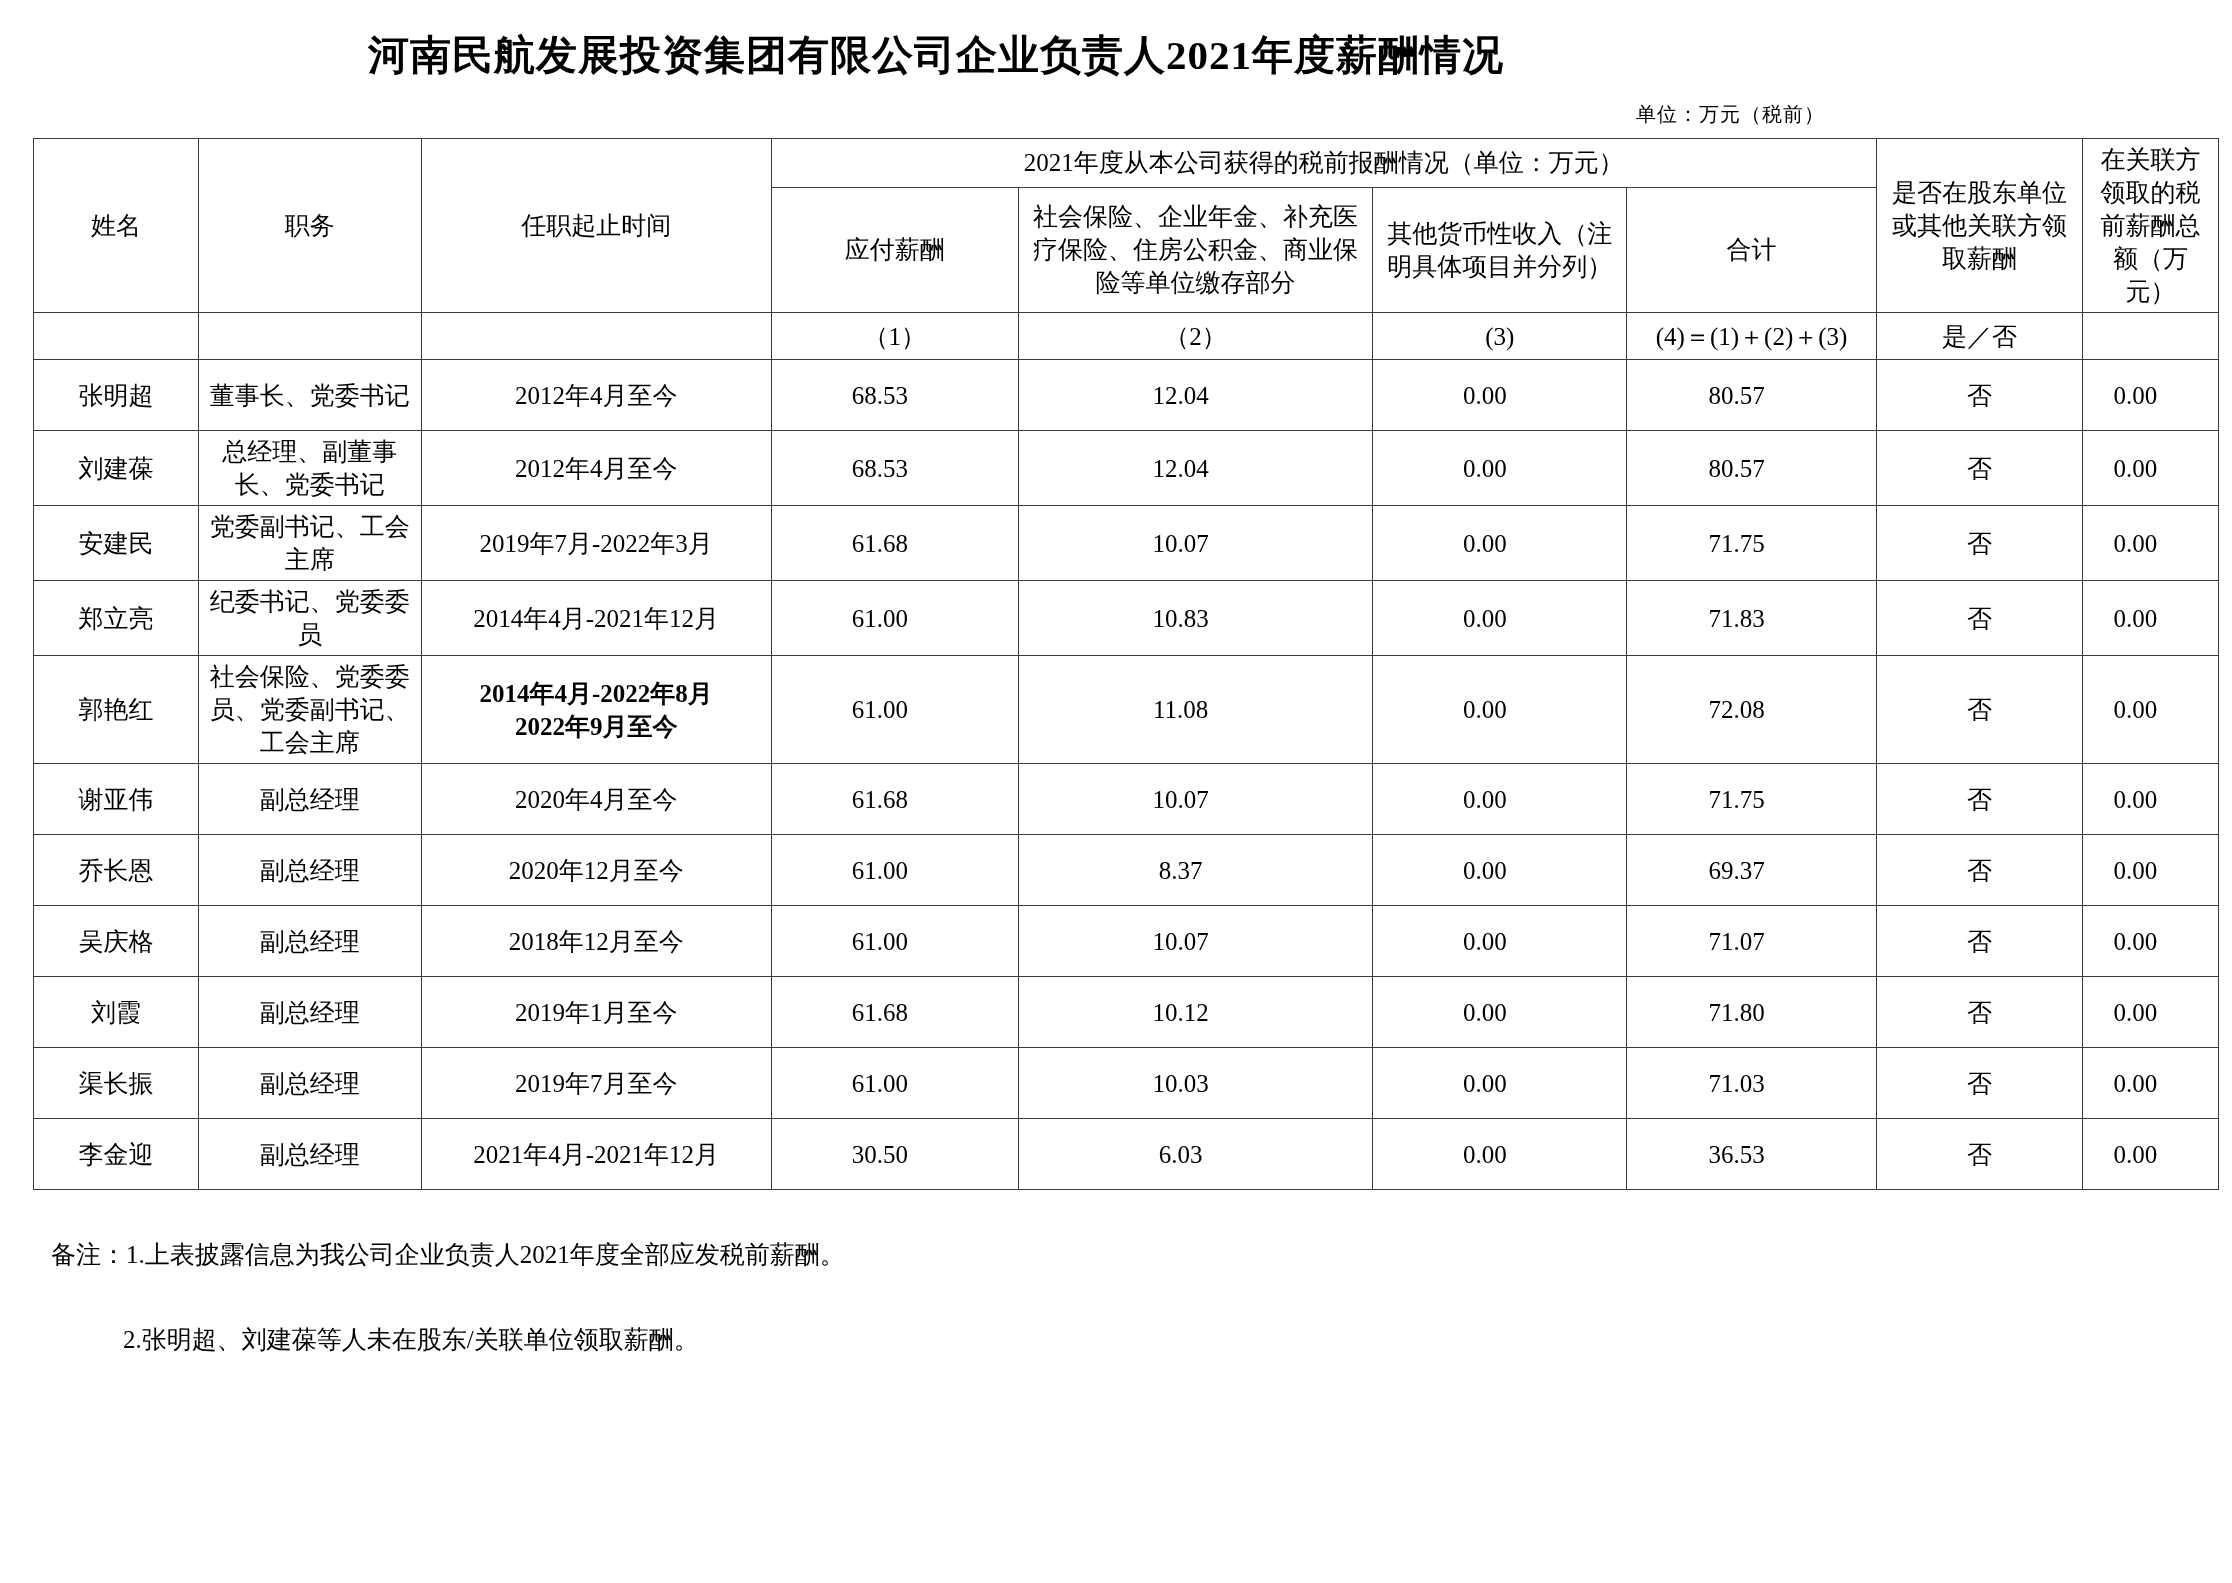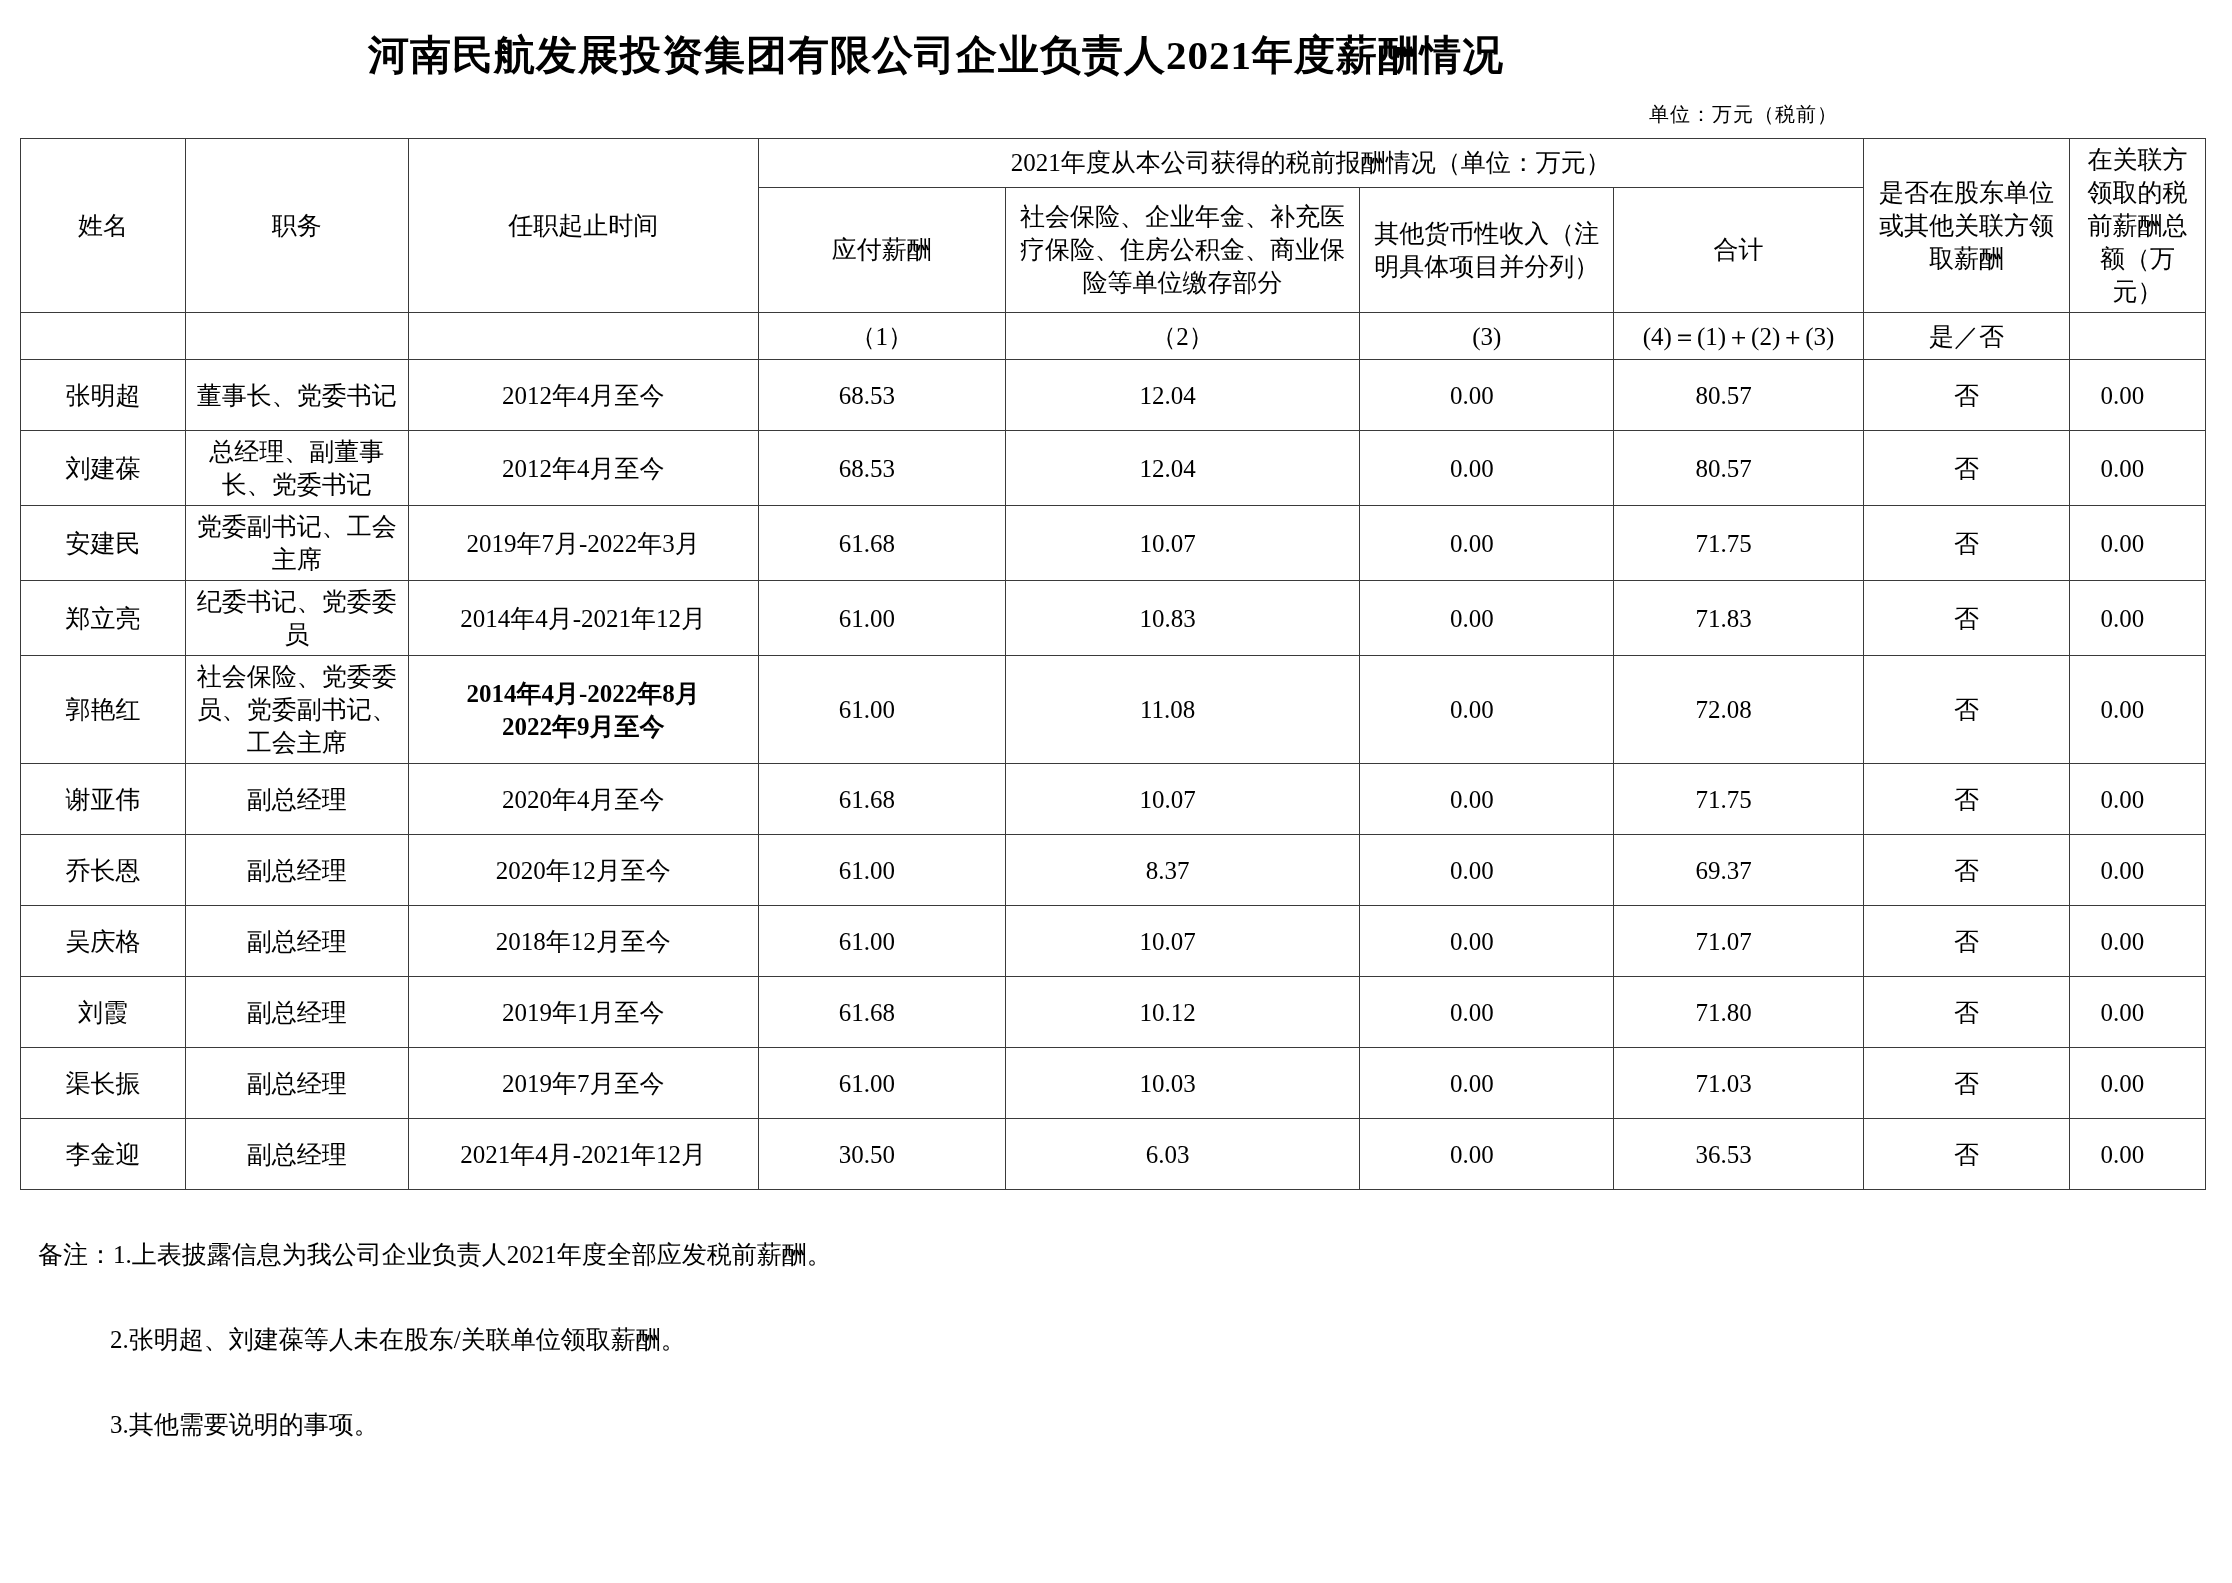--- a/index.html
+++ b/index.html
@@ -12,21 +12,21 @@
     height: 1583px;
     font-family: "Liberation Serif", "DejaVu Serif", serif;
     color: #000000;
     overflow: hidden;
   }
   .page {
     position: relative;
     width: 1872px;
     height: 1583px;
     box-sizing: border-box;
-    padding: 0 20px;
+    padding: 0 33px;
   }
   .doc-title {
     text-align: center;
     font-size: 41px;
     font-weight: bold;
     letter-spacing: 1px;
     padding-top: 28px;
     padding-bottom: 18px;
     font-family: "Liberation Serif", "DejaVu Serif", serif;
   }
@@ -260,16 +260,15 @@
           <td class="num">36.53</td>
           <td class="cell-term">否</td>
           <td class="num">0.00</td>
         </tr>
       </tbody>
   </table>
 
   <div class="notes">
     <div class="nl">备注：1.上表披露信息为我公司企业负责人2021年度全部应发税前薪酬。</div>
     <div class="nl" style="padding-left:72px">2.张明超、刘建葆等人未在股东/关联单位领取薪酬。</div>
-    <div class="nl" style="padding-left:72px">3.其他需要说明的事项。</div>
   </div>
 
 </div>
 
 </body></html>

